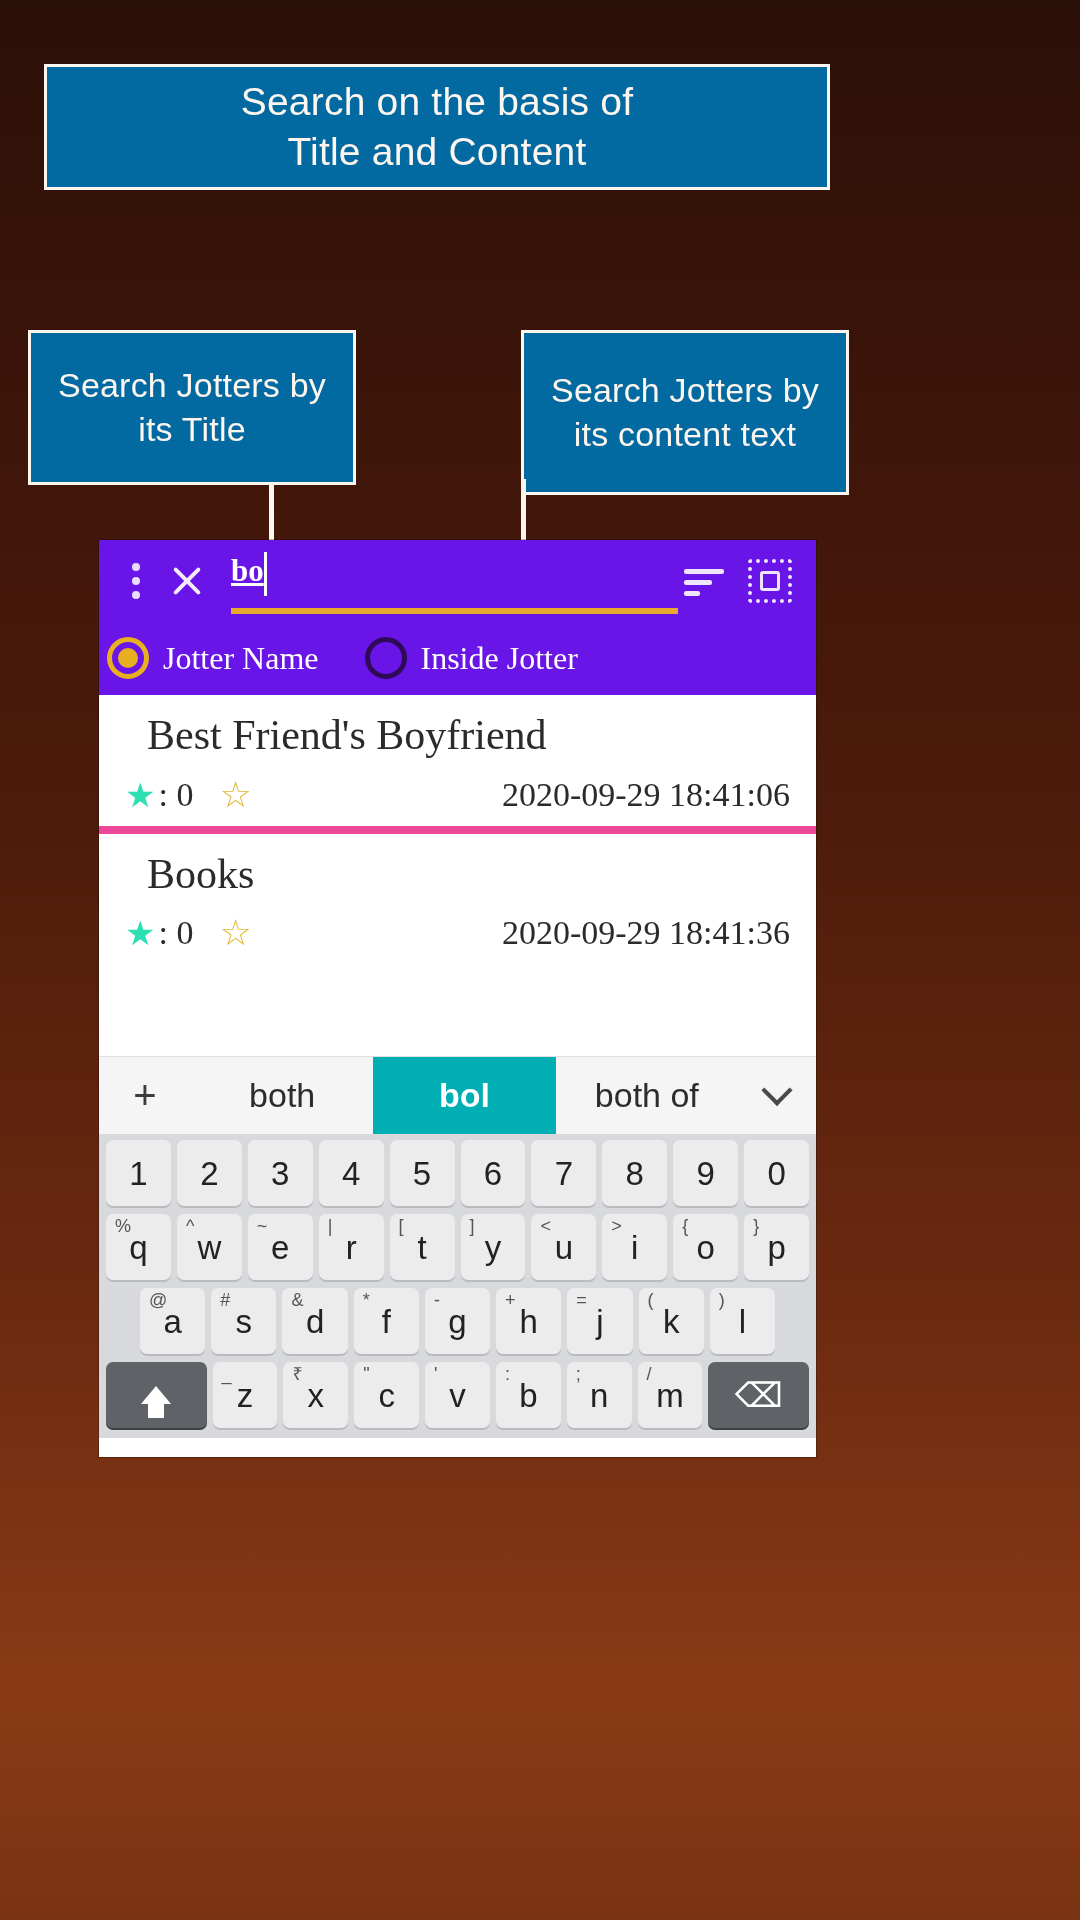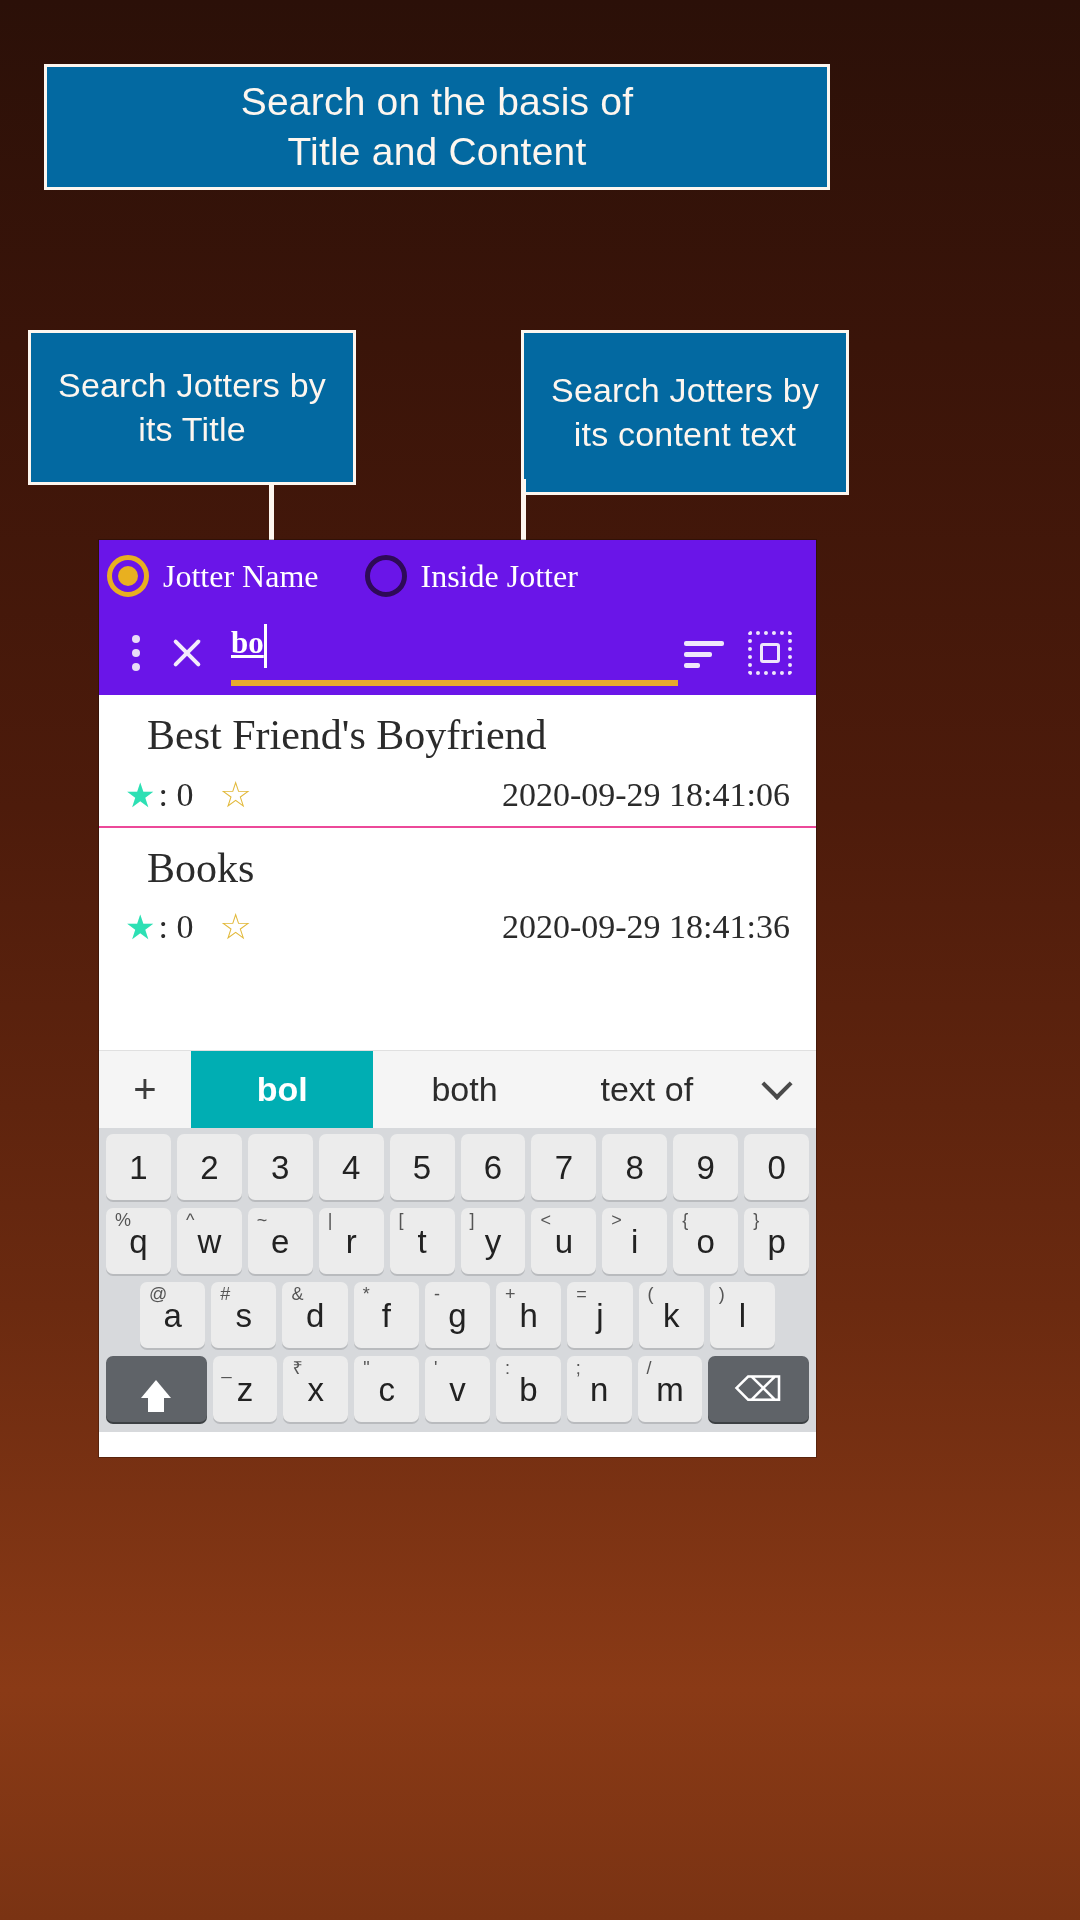--- a/index.html
+++ b/index.html
@@ -150,21 +150,21 @@
   }
   .radio-label {
     color: #fff; font-size: 32px; margin-left: 14px;
     font-family: "Liberation Serif", serif;
   }
   #radio-inside { margin-left: 46px; }
 
   
   #list { background: #fff; }
   .list-item { padding: 8px 26px 0 26px; position: relative; }
-  .list-item + .list-item { border-top: 2px solid #ec4899; }
+  .list-item + .list-item { border-top: 8px solid #ec4899; }
   .li-title {
     font-family: "Liberation Serif", serif;
     font-size: 42px; color: #2b2b2b; line-height: 1.25;
     padding-top: 6px;
     margin-left: 22px;
   }
   .li-meta {
     display: flex; align-items: center;
     height: 62px; margin-top: 2px;
   }
@@ -257,57 +257,57 @@
 <div class="callout" id="callout-content">
   <span>Search Jotters by<br>its content text</span>
 </div>
 
 <div class="leader" id="leader-title"></div>
 <div class="leader" id="leader-content"></div>
 
 <div id="phone">
 
   <div id="toolbar">
+    <div id="toolbar-row1">
+
+      <div class="tb-icon" id="overflow-icon">
+        <i></i>
+          <i></i>
+          <i></i>
+      </div>
+
+      <div class="tb-icon" id="close-icon"></div>
+
+      <div id="search-wrap">
+        <input id="search-input" type="text" placeholder="Search" value="bo" style="">
+        <div id="search-caret"></div>
+        <div id="search-underline"></div>
+      </div>
+
+      <div class="tb-icon" id="sort-icon">
+        <i></i>
+          <i></i>
+          <i></i>
+      </div>
+
+      <div class="tb-icon" id="select-icon">
+        <i></i>
+      </div>
+    </div>
+
     <div id="radio-row">
       <div class="radio-opt">
         <span class="radio-dot on">
             <i></i>
           </span>
         <span class="radio-label">Jotter Name</span>
       </div>
       <div class="radio-opt" id="radio-inside">
         <span class="radio-dot"></span>
         <span class="radio-label">Inside Jotter</span>
-      </div>
-    </div>
-
-    <div id="toolbar-row1">
-
-      <div class="tb-icon" id="overflow-icon">
-        <i></i>
-          <i></i>
-          <i></i>
-      </div>
-
-      <div class="tb-icon" id="close-icon"></div>
-
-      <div id="search-wrap">
-        <input id="search-input" type="text" placeholder="Search" value="bo" style="">
-        <div id="search-caret"></div>
-        <div id="search-underline"></div>
-      </div>
-
-      <div class="tb-icon" id="sort-icon">
-        <i></i>
-          <i></i>
-          <i></i>
-      </div>
-
-      <div class="tb-icon" id="select-icon">
-        <i></i>
       </div>
     </div>
   </div>
 
   <div id="list">
 
     <div class="list-item">
       <div class="li-title">Best Friend's Boyfriend</div>
       <div class="li-meta">
         <span class="star-teal">★</span>
@@ -325,23 +325,23 @@
         <span class="star-outline">☆</span>
         <span class="li-date">2020-09-29 18:41:36</span>
       </div>
     </div>
 
     <div id="list-filler"></div>
   </div>
 
   <div id="suggestions">
     <div id="sugg-plus">+</div>
+    <div class="sugg">both</div>
     <div class="sugg active">bol</div>
-    <div class="sugg">both</div>
-    <div class="sugg">text of</div>
+    <div class="sugg">both of</div>
     <div id="sugg-chev">
         <span></span>
       </div>
   </div>
 
   <div id="keyboard">
 
     <div class="kb-row" id="row-1">
       <div class="key">
           <span class="main">1</span>

